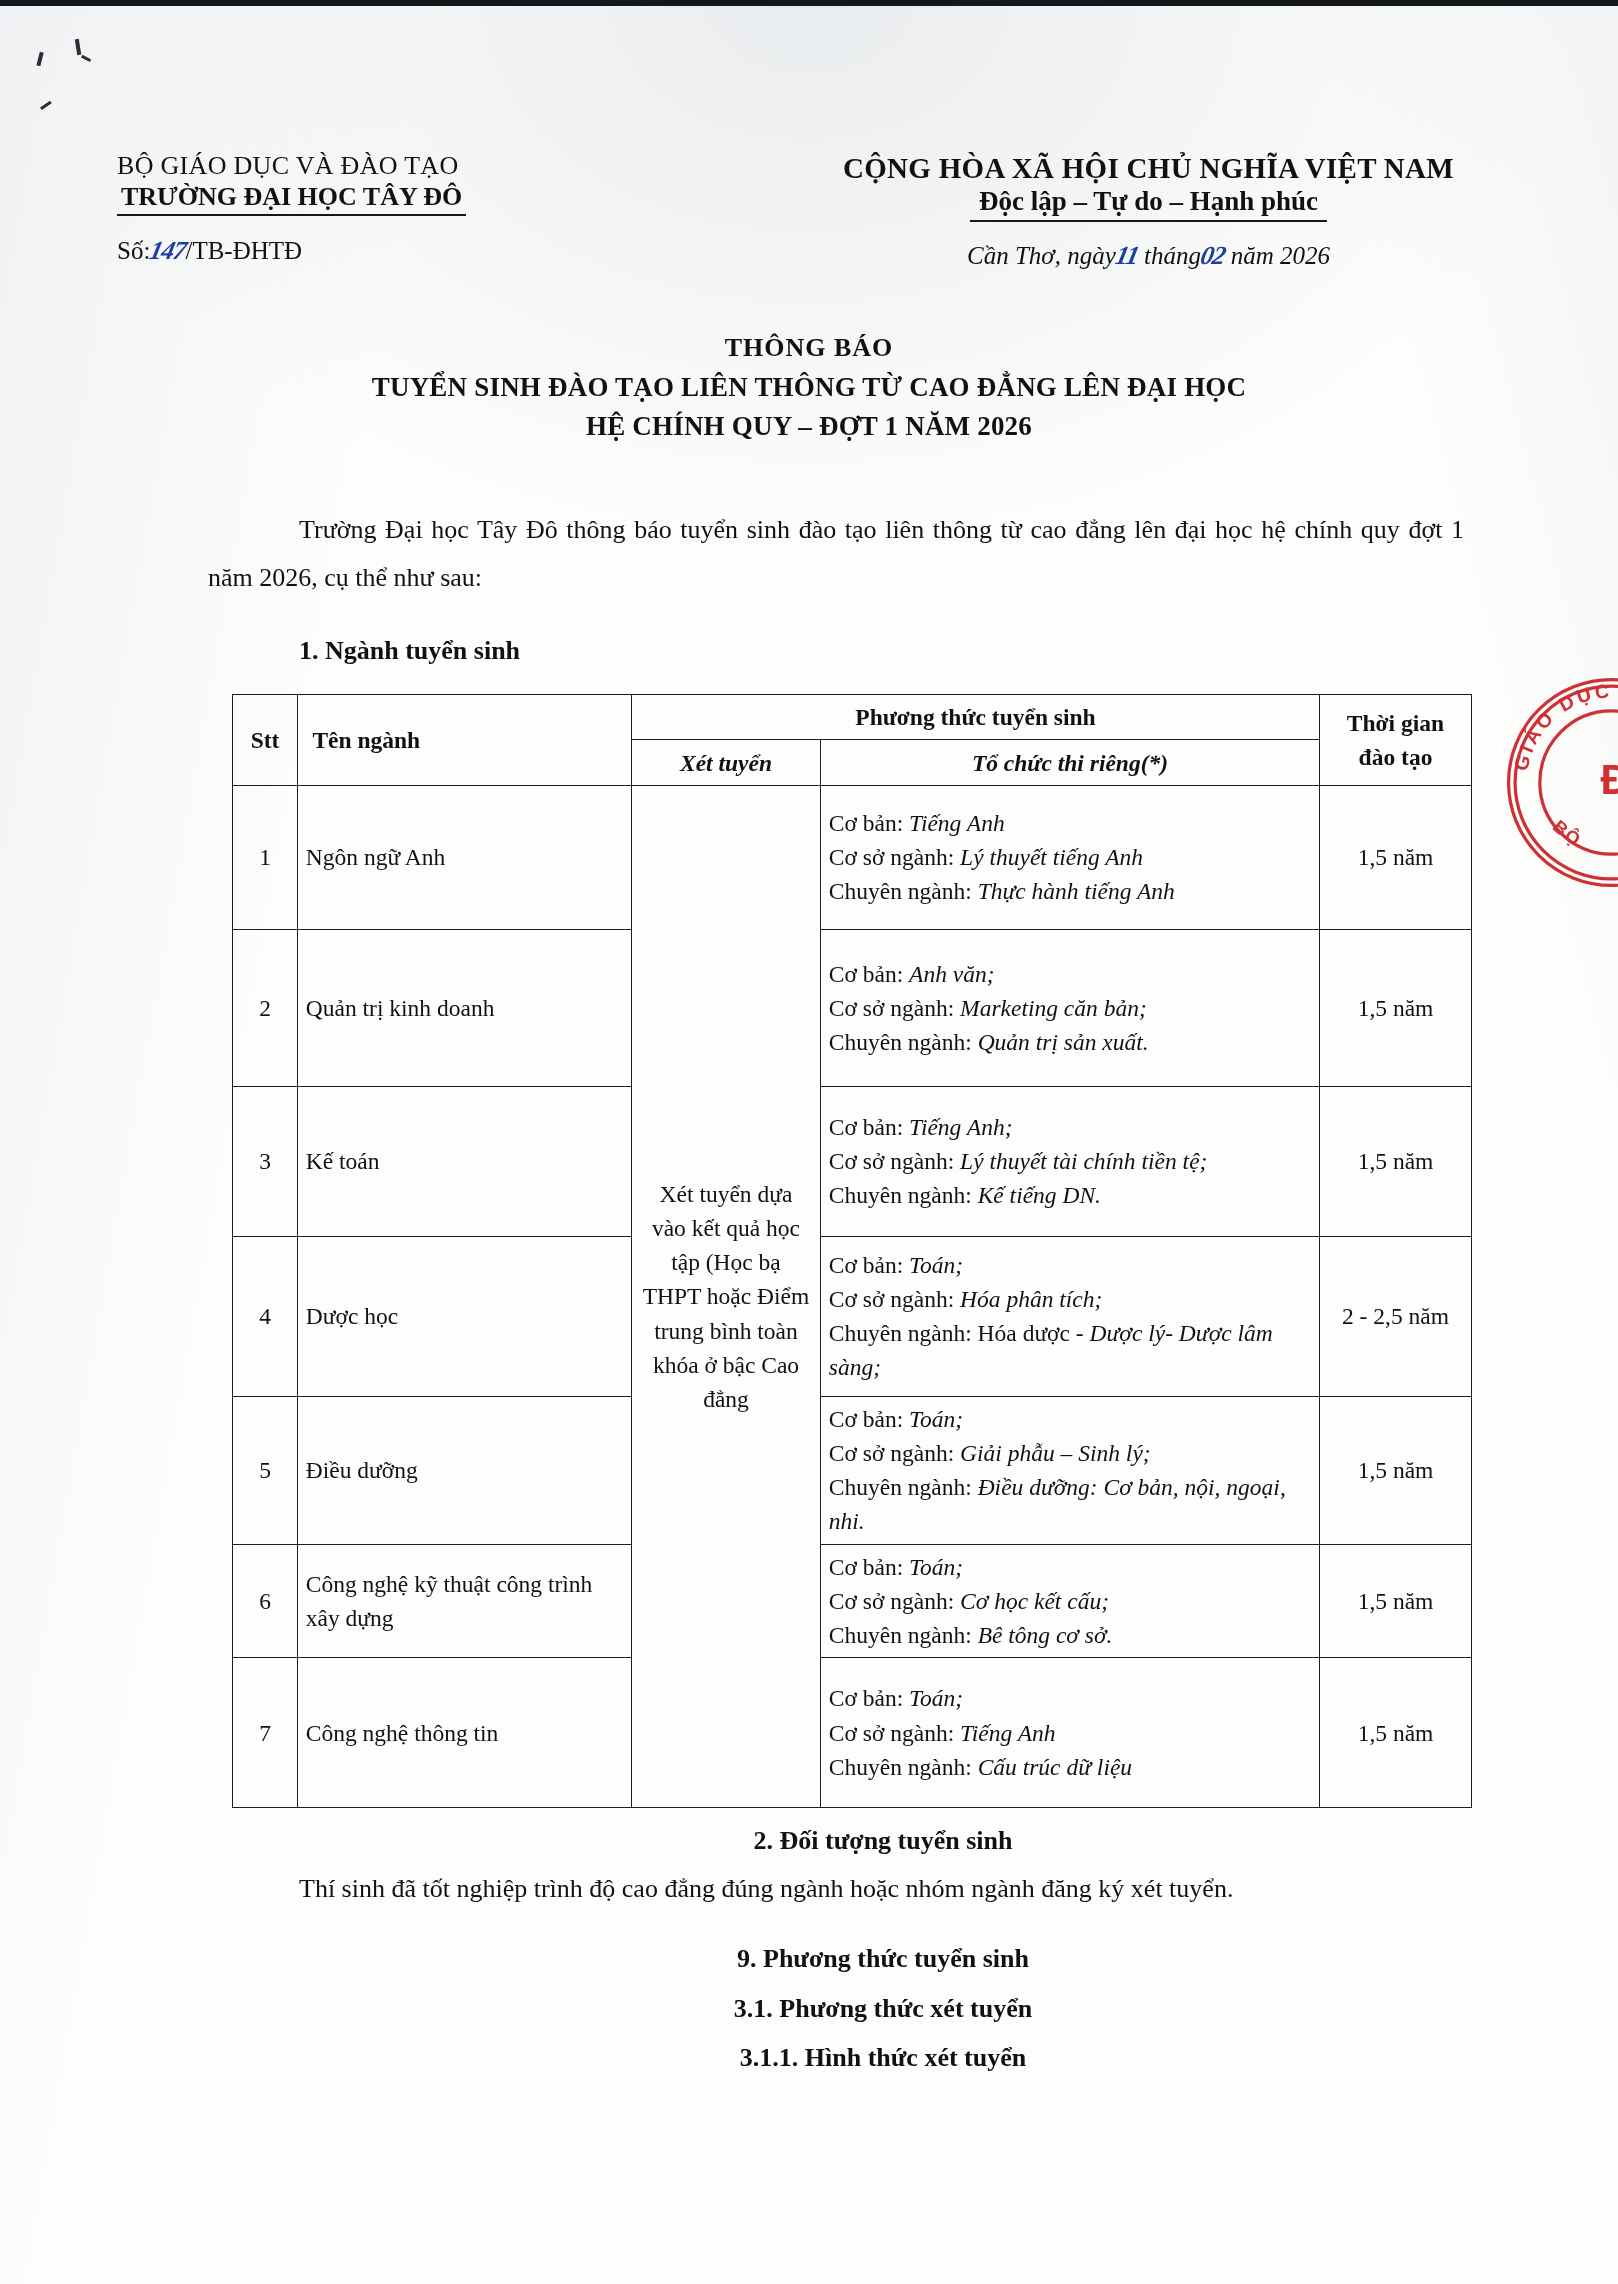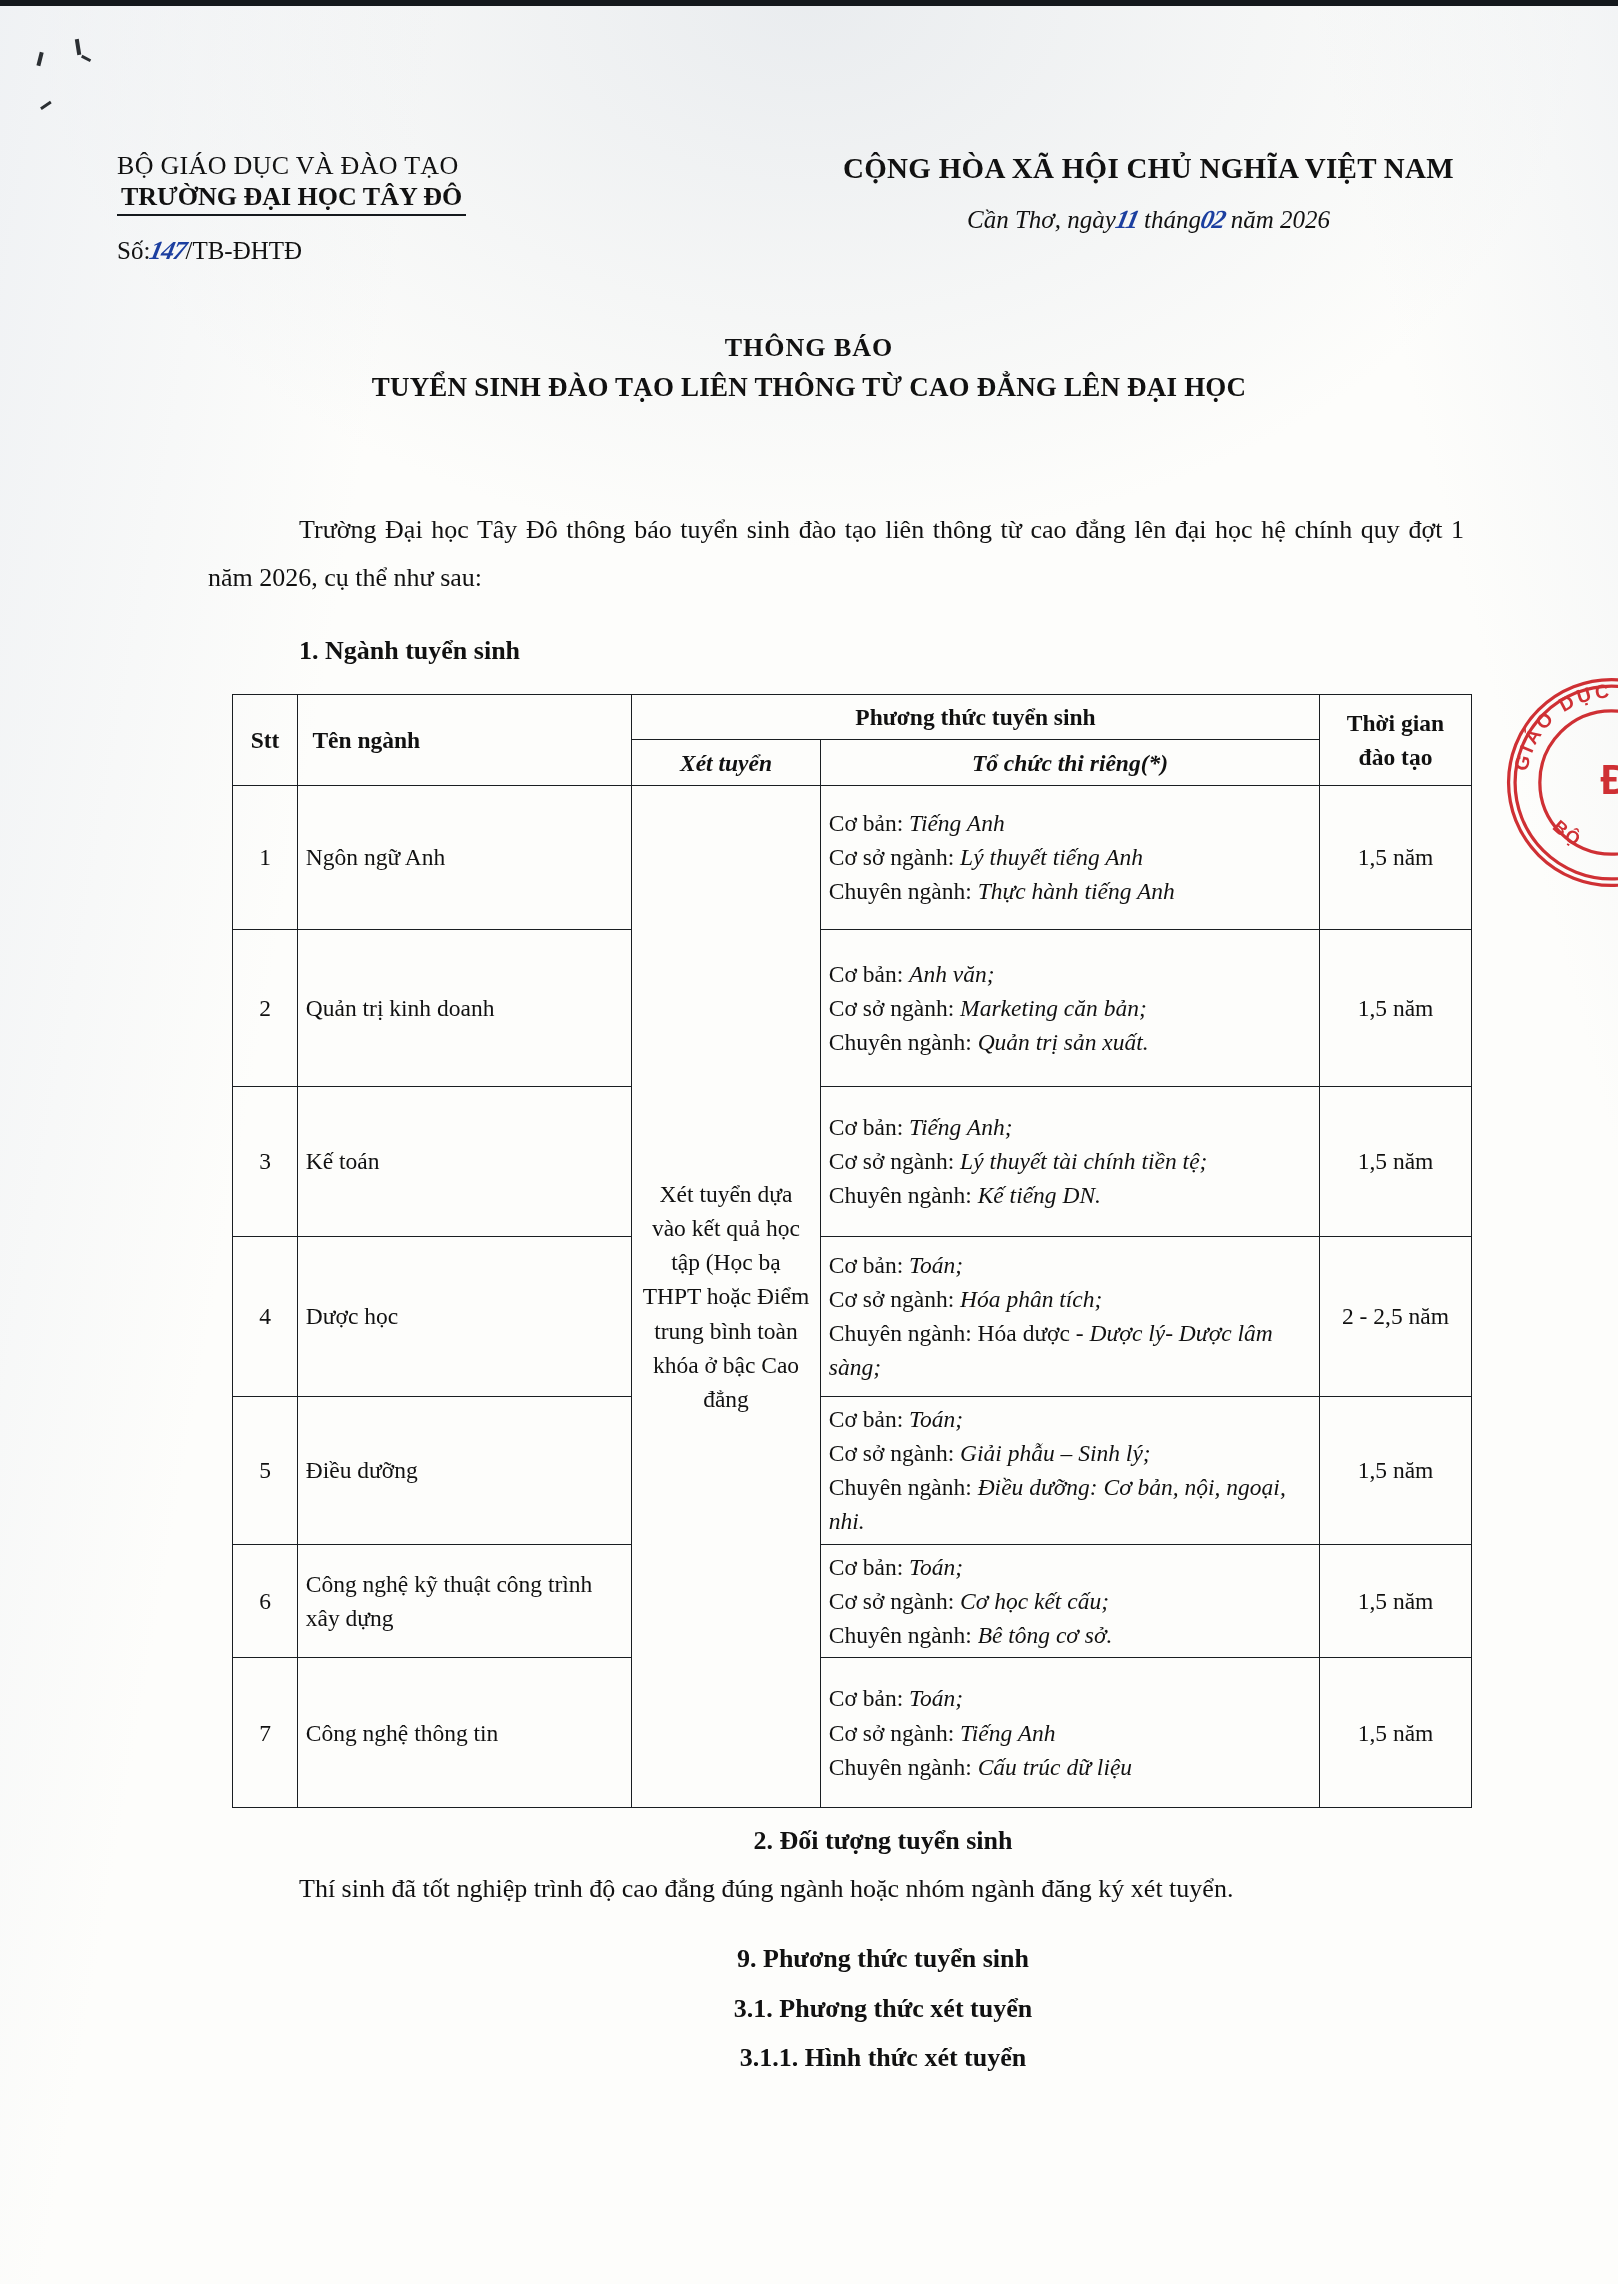--- a/index.html
+++ b/index.html
@@ -265,32 +265,34 @@
     <div class="hdr-left">
       <div class="ministry">BỘ GIÁO DỤC VÀ ĐÀO TẠO</div>
       <div><span class="univ">TRƯỜNG ĐẠI HỌC TÂY ĐÔ</span></div>
       <div class="doc-no">
         <span>Số:</span><span class="hand">147</span><span>/TB-ĐHTĐ</span>
       </div>
     </div>
 
     <div class="hdr-right">
       <div class="nation">CỘNG HÒA XÃ HỘI CHỦ NGHĨA VIỆT NAM</div>
+      <div><span class="motto">Độc lập – Tự do – Hạnh phúc</span></div>
       <div class="place-date">
         <span>Cần Thơ, ngày</span><span class="hand">11</span>
         <span>tháng</span><span class="hand">02</span>
         <span>năm 2026</span>
       </div>
     </div>
 
   </div>
 
   <div class="titleblock">
     <div class="t-thongbao">THÔNG BÁO</div>
     <div class="t-main">TUYỂN SINH ĐÀO TẠO LIÊN THÔNG TỪ CAO ĐẲNG LÊN ĐẠI HỌC</div>
+    <div class="t-sub">HỆ CHÍNH QUY – ĐỢT 1 NĂM 2026</div>
   </div>
 
   <div class="intro">Trường Đại học Tây Đô thông báo tuyển sinh đào tạo liên thông từ cao đẳng lên đại học hệ chính quy đợt 1 năm 2026, cụ thể như sau:</div>
 
   <div class="sec1">1. Ngành tuyển sinh</div>
 
   <div class="tbl-wrap">
     <table class="adm">
       <colgroup>
         <col class="c-stt">

